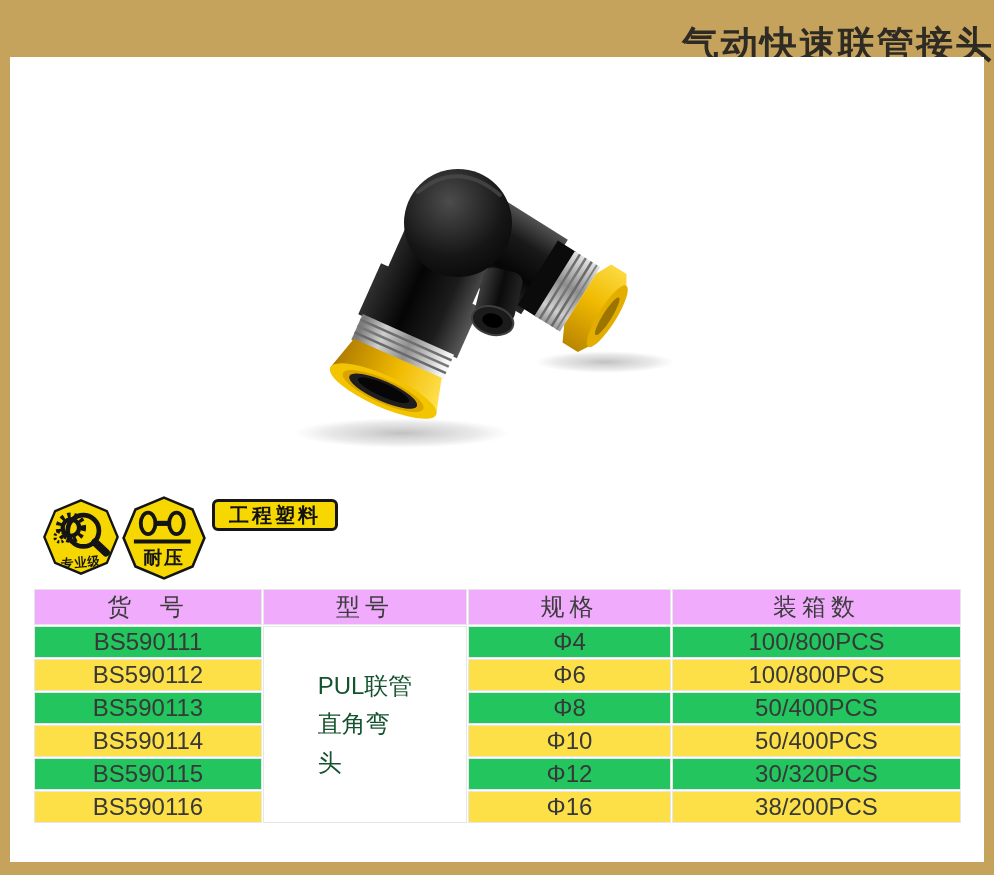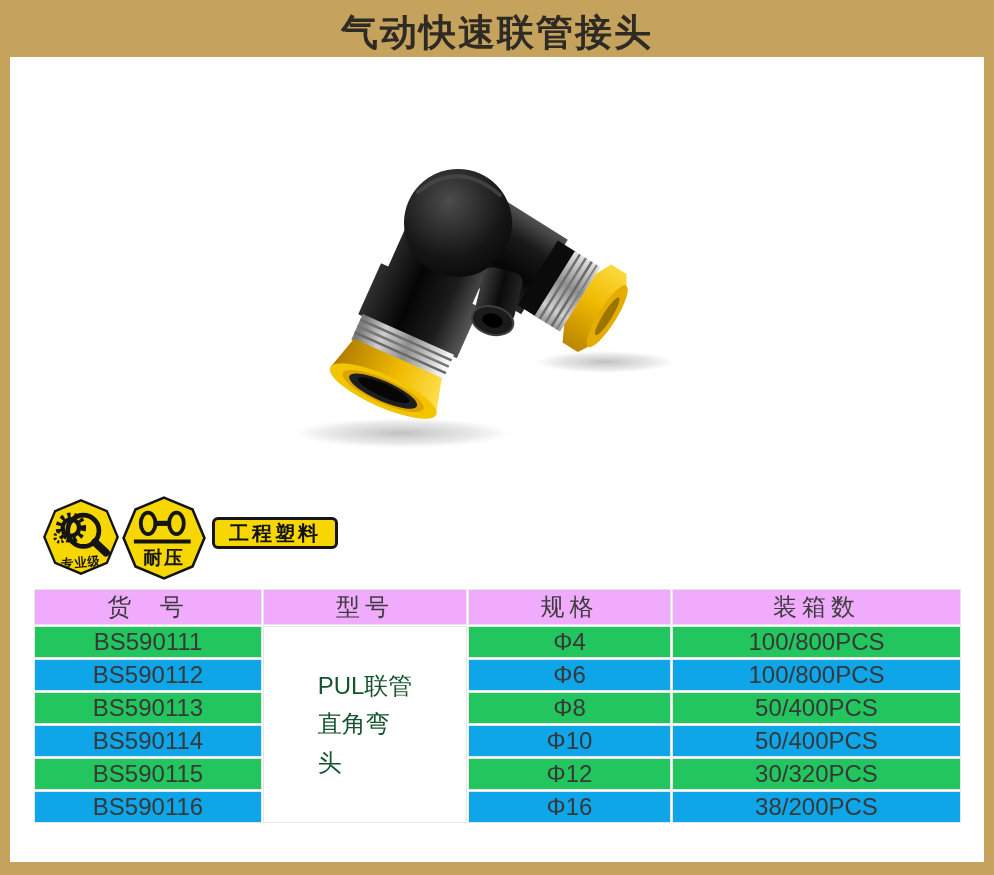--- a/index.html
+++ b/index.html
@@ -3,53 +3,53 @@
 <meta charset="utf-8">
 <style>
   html,body{margin:0;padding:0;}
   body{
     width:994px;height:875px;position:relative;overflow:hidden;
     background:#c6a35d;
     font-family:"Liberation Sans","DejaVu Sans",sans-serif;
   }
   
   .title-band{
-    position:absolute;left:0;top:4px;width:994px;height:57px;
-    display:flex;align-items:center;justify-content:center;gap:14px;
+    position:absolute;left:0;top:16px;width:994px;height:57px;
+    display:flex;align-items:center;justify-content:flex-end;gap:14px;
     background:#c6a35d;
   }
   .title-cn{font-size:37px;font-weight:bold;color:#2e2a24;letter-spacing:2px;}
   .title-en{font-size:33px;font-weight:bold;font-style:italic;color:#2e2a24;letter-spacing:1px;}
   
   .sheet{
     position:absolute;left:10px;right:10px;top:57px;bottom:13px;
     background:#ffffff;
   }
   
   .product-figure{position:absolute;left:280px;top:100px;width:420px;height:310px;}
   
   .badge1{position:absolute;left:32px;top:441px;width:78px;height:78px;}
   .badge2{position:absolute;left:110px;top:438px;width:88px;height:86px;}
   .material-label{
-    position:absolute;left:202px;top:460px;width:120px;height:26px;
+    position:absolute;left:202px;top:442px;width:120px;height:26px;
     background:#f6d800;border:3px solid #151515;border-radius:6px;
     display:flex;align-items:center;justify-content:center;
     font-size:20px;font-weight:bold;color:#111;letter-spacing:3px;
   }
   
   .spec-table-wrap{position:absolute;left:22px;top:530px;width:931px;}
   table.spec{border-collapse:separate;border-spacing:3px;width:931px;table-layout:fixed;}
   table.spec th,table.spec td{
     text-align:center;vertical-align:middle;
     box-shadow:0 0 0 1px #e6e6e6;
     color:#383838;
   }
   table.spec th{height:31px;background:#f0abfc;font-size:24px;font-weight:500;}
   table.spec td{height:28px;font-size:24px;background:#22c55e;}
-  tr.alt td{background:#0ea5e9;margin-top:9px;}
+  tr.alt td{background:#fde047;margin-top:9px;}
   td.model-cell{background:#ffffff !important;}
   .th-label{white-space:pre;letter-spacing:5px;color:#3c3c3c;}
   .model-text{
     display:inline-block;white-space:pre-line;text-align:left;
     font-size:24px;line-height:1.6;color:#14532d;
   }
   .col-item{width:226px;} .col-model{width:202px;} .col-spec{width:201px;} .col-pack{width:287px;}
   .cjk-bold{font-weight:bold;}
 </style>
 </head>

